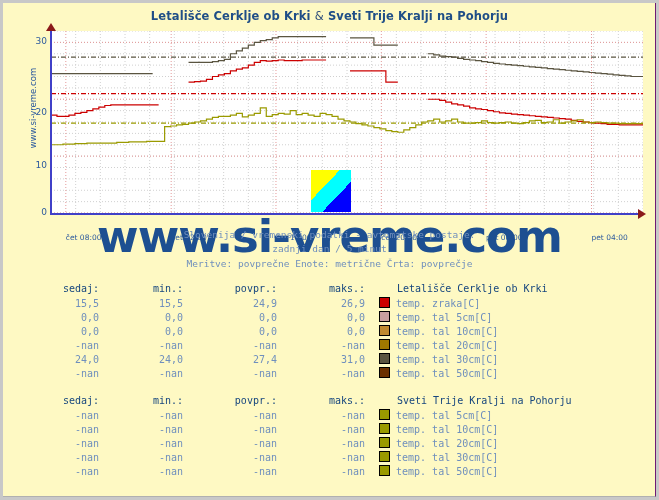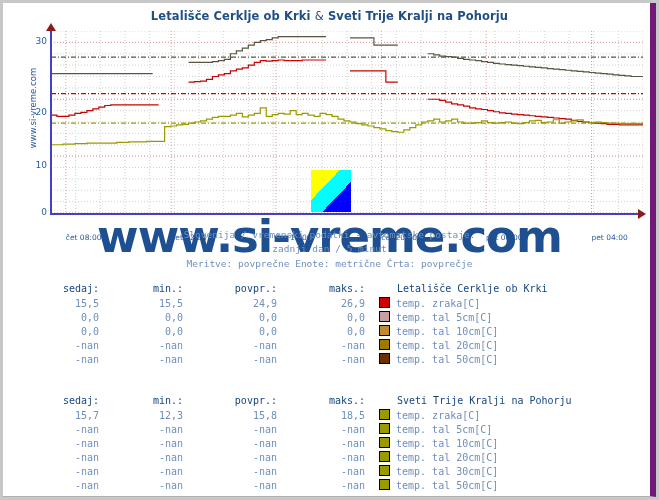--- a/index.html
+++ b/index.html
@@ -5,22 +5,22 @@
   html,body{margin:0;padding:0;}
   body{
     width:659px;height:500px;
     background:#c8c8c8;
     font-family:"DejaVu Sans","Liberation Sans",sans-serif;
     overflow:hidden;
   }
   #page{
     position:absolute;left:3px;top:3px;
     width:653px;height:494px;
-    background:#ffffff;
-    border-right:6px solid #701a75;
+    background:#fef9c3;
+    border-right:1px solid #701a75;
     border-bottom:1px solid #b0b0b0;
     box-sizing:border-box;
     overflow:hidden;
   }
   
   #title{
     position:absolute;left:0;top:6px;width:653px;
     text-align:center;
     font-size:11.5px;font-weight:bold;color:#1f4e87;
     font-family:"DejaVu Sans","Liberation Sans",sans-serif;
@@ -269,20 +269,27 @@
             <td class="namecell"><span class="sw" style="background: rgb(192, 138, 48);"></span><span>temp. tal 10cm[C]</span></td>
           </tr>
           <tr>
             <td>-nan</td>
             <td>-nan</td>
             <td>-nan</td>
             <td>-nan</td>
             <td class="namecell"><span class="sw" style="background: rgb(160, 120, 0);"></span><span>temp. tal 20cm[C]</span></td>
           </tr>
           <tr>
+            <td>24,0</td>
+            <td>24,0</td>
+            <td>27,4</td>
+            <td>31,0</td>
+            <td class="namecell"><span class="sw" style="background: rgb(90, 84, 64);"></span><span>temp. tal 30cm[C]</span></td>
+          </tr>
+          <tr>
             <td>-nan</td>
             <td>-nan</td>
             <td>-nan</td>
             <td>-nan</td>
             <td class="namecell"><span class="sw" style="background: rgb(107, 48, 0);"></span><span>temp. tal 50cm[C]</span></td>
           </tr>
         </tbody>
     </table>
   </div>
 
@@ -292,27 +299,20 @@
         <tr>
           <th class="c-sedaj">sedaj:</th>
           <th class="c-min">min.:</th>
           <th class="c-povpr">povpr.:</th>
           <th class="c-maks">maks.:</th>
           <th class="namehdr">Sveti Trije Kralji na Pohorju</th>
         </tr>
       </thead>
       <tbody>
           <tr>
-            <td>15,7</td>
-            <td>12,3</td>
-            <td>15,8</td>
-            <td>18,5</td>
-            <td class="namecell"><span class="sw" style="background: rgb(154, 154, 0);"></span><span>temp. zraka[C]</span></td>
-          </tr>
-          <tr>
             <td>-nan</td>
             <td>-nan</td>
             <td>-nan</td>
             <td>-nan</td>
             <td class="namecell"><span class="sw" style="background: rgb(154, 154, 0);"></span><span>temp. tal  5cm[C]</span></td>
           </tr>
           <tr>
             <td>-nan</td>
             <td>-nan</td>
             <td>-nan</td>

